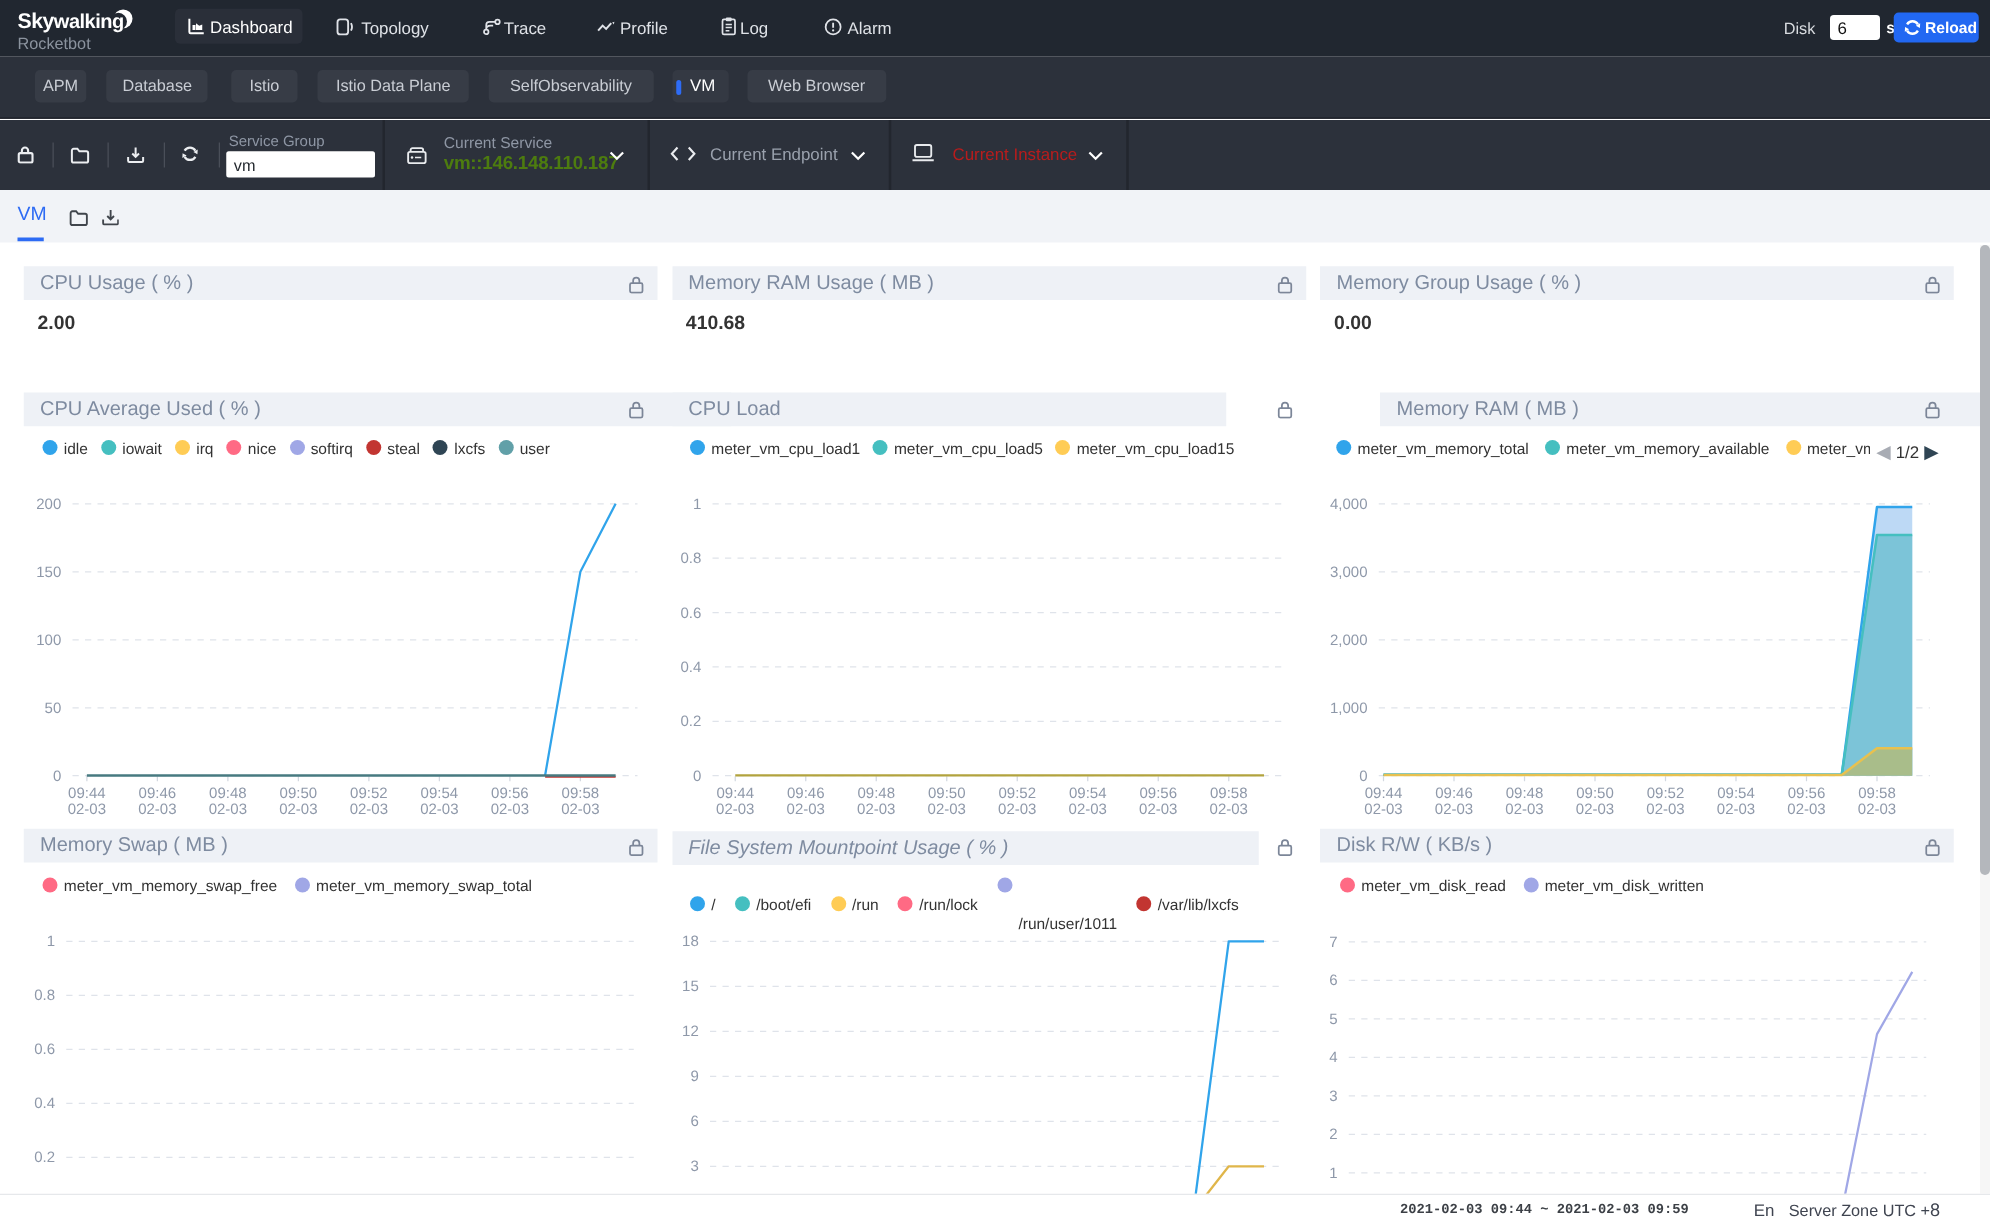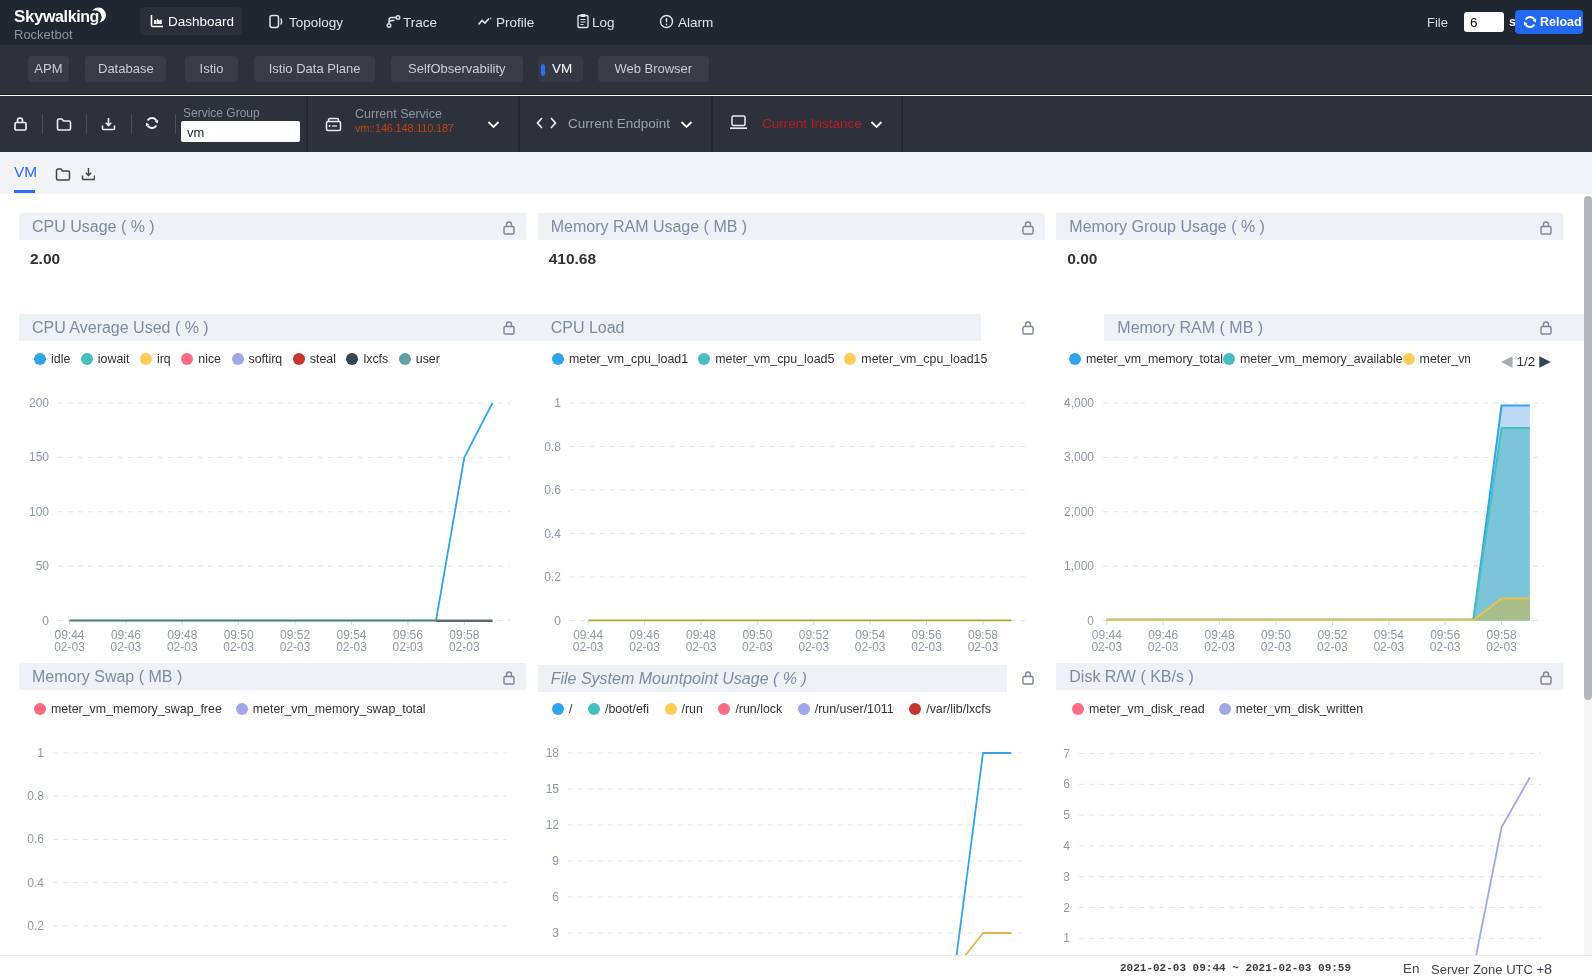--- a/index.html
+++ b/index.html
@@ -8,21 +8,21 @@
 #nav{position:absolute;left:0;top:0;width:1592px;height:45px;background:#212730;}
 #tabs{position:absolute;left:0;top:45px;width:1592px;height:50px;background:#2c313b;border-bottom:1px solid #191d24;}
 #tool{position:absolute;left:0;top:96px;width:1592px;height:56px;background:#2c313b;}
 #vmrow{position:absolute;left:0;top:152px;width:1592px;height:42px;background:#f1f3f7;}
 .pill{position:absolute;top:55.5px;height:26px;border-radius:4px;background:#373c46;color:#c9cdd4;
  font-size:13px;line-height:26px;text-align:center;}
 .hdr{position:absolute;height:27px;background:#eef1f6;color:#7e8ba0;font-size:16px;line-height:27px;}
 .hdr .ttl{padding-left:13px;}
 .bignum{position:absolute;font-size:15.5px;font-weight:700;color:#333;}
 .lg{position:absolute;display:flex;align-items:center;font-size:12.4px;color:#333;}
-.lg .it{display:flex;align-items:center;white-space:nowrap;}
+.lg .it{display:flex;white-space:nowrap;}
 .lg .d{width:12px;height:12px;border-radius:50%;margin-right:5px;flex:none;}
 .navtx{position:absolute;color:#dfe2e7;font-size:13.5px;line-height:45px;height:45px;}
 .gray12{position:absolute;color:#8e96a4;font-size:12.5px;}
 .tdiv{position:absolute;top:114px;width:1px;height:20px;background:#4a4f59;}
 .sdiv{position:absolute;top:96px;width:2px;height:56px;background:#22262e;}
 </style></head>
 <body>
 <div id="nav"></div>
 <div id="tabs"></div>
 <div id="tool"></div>
@@ -65,21 +65,21 @@
     <rect x="4.7" y="1" width="4.6" height="3" rx="0.8" fill="#dfe2e7"></rect>
     <path d="M4.5 6.5h5M4.5 9h5M4.5 11.5h3" stroke="#dfe2e7" stroke-width="1.2"></path>
   </svg>
 <div class="navtx" style="left:592px;top:0px;">Log</div>
 <svg class="abs" style="left:659px;top:14px" width="15" height="15" viewBox="0 0 15 15" fill="none">
     <circle cx="7.5" cy="7.5" r="6" stroke="#dfe2e7" stroke-width="1.4"></circle>
     <path d="M7.5 4.2v4" stroke="#dfe2e7" stroke-width="1.5"></path>
     <circle cx="7.5" cy="10.3" r="0.9" fill="#dfe2e7"></circle>
   </svg>
 <div class="navtx" style="left:678px;top:0px;">Alarm</div>
-<div class="navtx" style="left:1427px;top:0;font-size:13px;color:#d8dbdf;">File</div>
+<div class="navtx" style="left:1427px;top:0;font-size:13px;color:#d8dbdf;">Disk</div>
 <div class="abs" style="left:1464px;top:12px;width:40px;height:20px;background:#fff;border-radius:3px;"></div>
 <div class="abs" style="left:1470px;top:15px;font-size:13.5px;color:#111;">6</div>
 <div class="abs" style="left:1509px;top:15px;font-size:12.5px;font-weight:700;color:#fff;">s</div>
 <div class="abs" style="left:1515px;top:10px;width:68px;height:24px;background:#2268f2;border-radius:4px;"></div>
 <svg class="abs" style="left:1523px;top:15px" width="14" height="14" viewBox="0 0 14 14" fill="none">
     <path d="M2.67 4.5 A5 5 0 0 1 11.33 4.5" stroke="#fff" stroke-width="1.9"></path>
     <path d="M11.33 9.5 A5 5 0 0 1 2.67 9.5" stroke="#fff" stroke-width="1.9"></path>
     <path d="M12.93 7.47 L9.7 5.6 L13.16 3.6 Z" fill="#fff"></path>
     <path d="M1.07 6.53 L4.3 8.4 L0.84 10.4 Z" fill="#fff"></path>
   </svg>
@@ -118,21 +118,21 @@
 <div class="abs" style="left:180.5px;top:121px;width:119px;height:21px;background:#fff;border-radius:2px;"></div>
 <div class="abs" style="left:187px;top:124.5px;font-size:13px;color:#24292f;">vm</div>
 <div class="sdiv" style="left:306px;"></div>
 <svg class="abs" style="left:325px;top:116px" width="17" height="17" viewBox="0 0 17 17" fill="none">
     <rect x="1.5" y="5.5" width="14" height="9" rx="1.5" stroke="#e9ebee" stroke-width="1.5"></rect>
     <path d="M3.5 5.5V4c0-.8.7-1.5 1.5-1.5h7c.8 0 1.5.7 1.5 1.5v1.5" stroke="#e9ebee" stroke-width="1.5"></path>
     <circle cx="4.6" cy="10" r="1" fill="#e9ebee"></circle>
     <path d="M7 10h5" stroke="#e9ebee" stroke-width="1.3"></path>
   </svg>
 <div class="gray12" style="left:355px;top:107px;">Current Service</div>
-<div class="abs" style="left:355px;top:121.5px;font-size:11px;font-weight:400;color:#c2410c;letter-spacing:-0.2px;">vm::146.148.110.187</div>
+<div class="abs" style="left:355px;top:121.5px;font-size:15px;font-weight:700;color:#4d7c0f;letter-spacing:-0.2px;">vm::146.148.110.187</div>
 <svg class="abs" style="left:487px;top:120px" width="13" height="10" viewBox="0 0 13 10" fill="none">
     <path d="M1.5 2l5 5 5-5" stroke="#fff" stroke-width="1.8"></path>
   </svg>
 <div class="sdiv" style="left:518px;"></div>
 <svg class="abs" style="left:536px;top:116px" width="21" height="14" viewBox="0 0 21 14" fill="none">
     <path d="M6 2L1.5 7 6 12M15 2l4.5 5L15 12" stroke="#e9ebee" stroke-width="1.7"></path>
   </svg>
 <div class="abs" style="left:568px;top:116px;font-size:13.5px;color:#9aa1ad;">Current Endpoint</div>
 <svg class="abs" style="left:680px;top:120px" width="13" height="10" viewBox="0 0 13 10" fill="none">
     <path d="M1.5 2l5 5 5-5" stroke="#fff" stroke-width="1.8"></path>
@@ -245,21 +245,21 @@
     </span>
     <span class="it">
       <span class="d" style="background:#45BFC0"></span>
       <span style="white-space:nowrap;">meter_vm_cpu_load5</span>
     </span>
     <span class="it">
       <span class="d" style="background:#FFCC55"></span>
       <span style="white-space:nowrap;">meter_vm_cpu_load15</span>
     </span>
   </div>
-<div class="lg" style="left:1069px;top:352px;">
+<div class="lg" style="left:1069px;top:352px;gap:13px;">
     <span class="it">
       <span class="d" style="background:#30A4EB"></span>
       <span style="white-space:nowrap;">meter_vm_memory_total</span>
     </span>
     <span class="it">
       <span class="d" style="background:#45BFC0"></span>
       <span style="white-space:nowrap;">meter_vm_memory_available</span>
     </span>
     <span class="it">
       <span class="d" style="background:#FFCC55"></span>
@@ -293,21 +293,21 @@
     <span class="it">
       <span class="d" style="background:#FFCC55"></span>
       <span style="white-space:nowrap;">/run</span>
     </span>
     <span class="it">
       <span class="d" style="background:#FF6A84"></span>
       <span style="white-space:nowrap;">/run/lock</span>
     </span>
     <span class="it">
       <span class="d" style="background:#A0A7E6"></span>
-      <span style="white-space:nowrap;">/run/user/1011</span>
+      <span style="white-space:nowrap;margin-top:30px;">/run/user/1011</span>
     </span>
     <span class="it">
       <span class="d" style="background:#C23531"></span>
       <span style="white-space:nowrap;">/var/lib/lxcfs</span>
     </span>
   </div>
 <div class="lg" style="left:1072px;top:702px;gap:14px;">
     <span class="it">
       <span class="d" style="background:#FF6A84"></span>
       <span style="white-space:nowrap;">meter_vm_disk_read</span>

